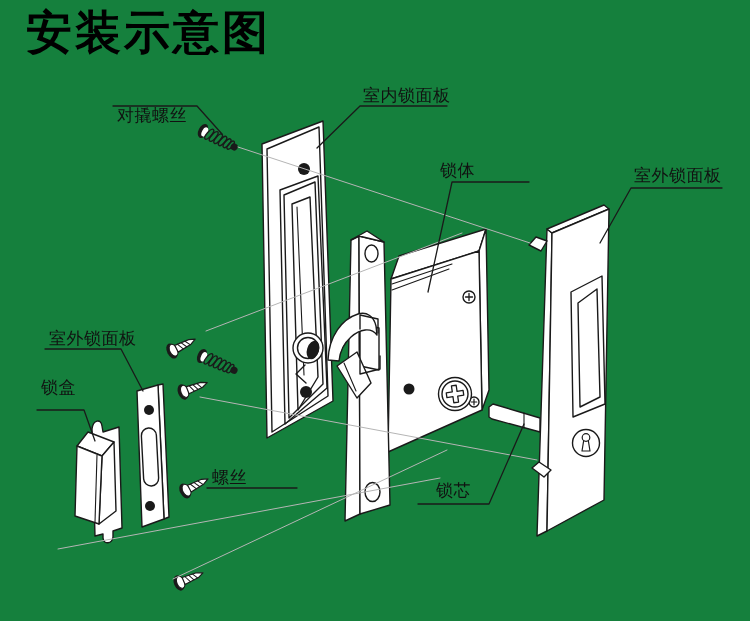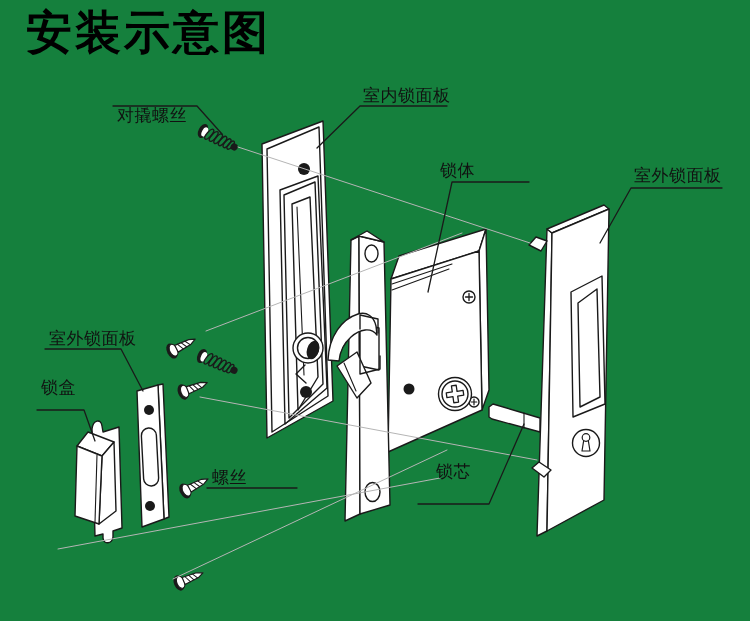--- a/index.html
+++ b/index.html
@@ -15,21 +15,21 @@
   .lbl{
     position:absolute;font-size:17px;color:#111;white-space:nowrap;letter-spacing:.5px;
   }
   .lbl-anti-pry{left:117px;top:96px;margin-top:8px;}
   .lbl-indoor{left:363px;top:84px;}
   .lbl-lock-body{left:440px;top:159px;}
   .lbl-outdoor{left:634px;top:164px;}
   .lbl-steel{left:49px;top:327px;}
   .lbl-box{left:41px;top:376px;}
   .lbl-screw{left:212px;top:466px;}
-  .lbl-cyl{left:436px;top:460px;}
+  .lbl-cyl{left:436px;top:479px;}
 </style>
 </head>
 <body>
 
 <div class="stage">
 
   <svg width="750" height="621" viewBox="0 0 750 621">
     <g stroke="#1a1a1a" stroke-width="1.4" fill="none" stroke-linejoin="round" stroke-linecap="round">
 
       <g>

